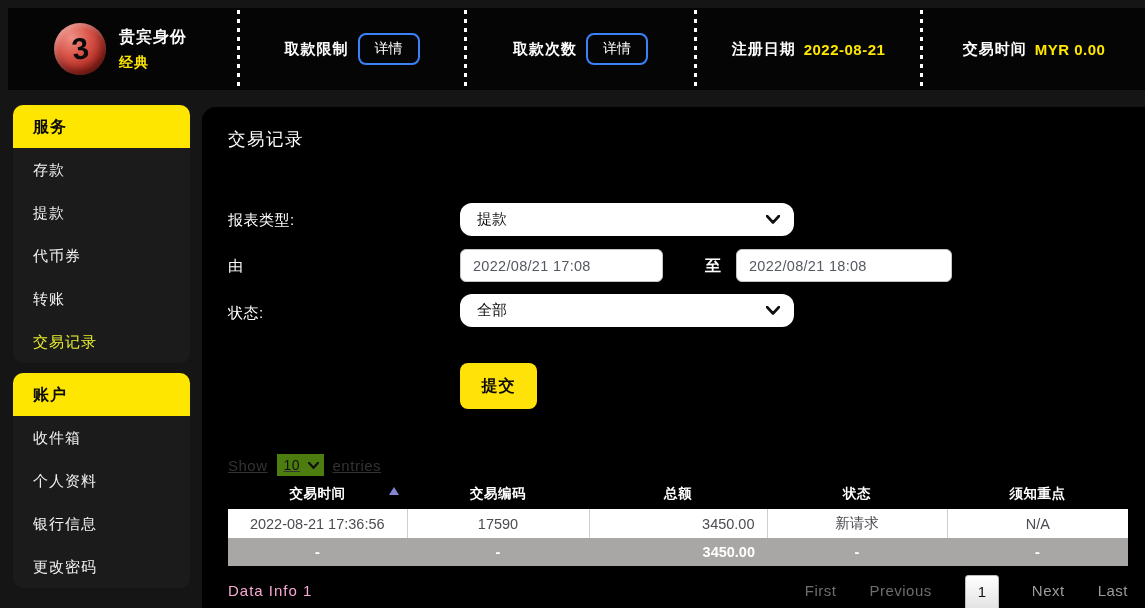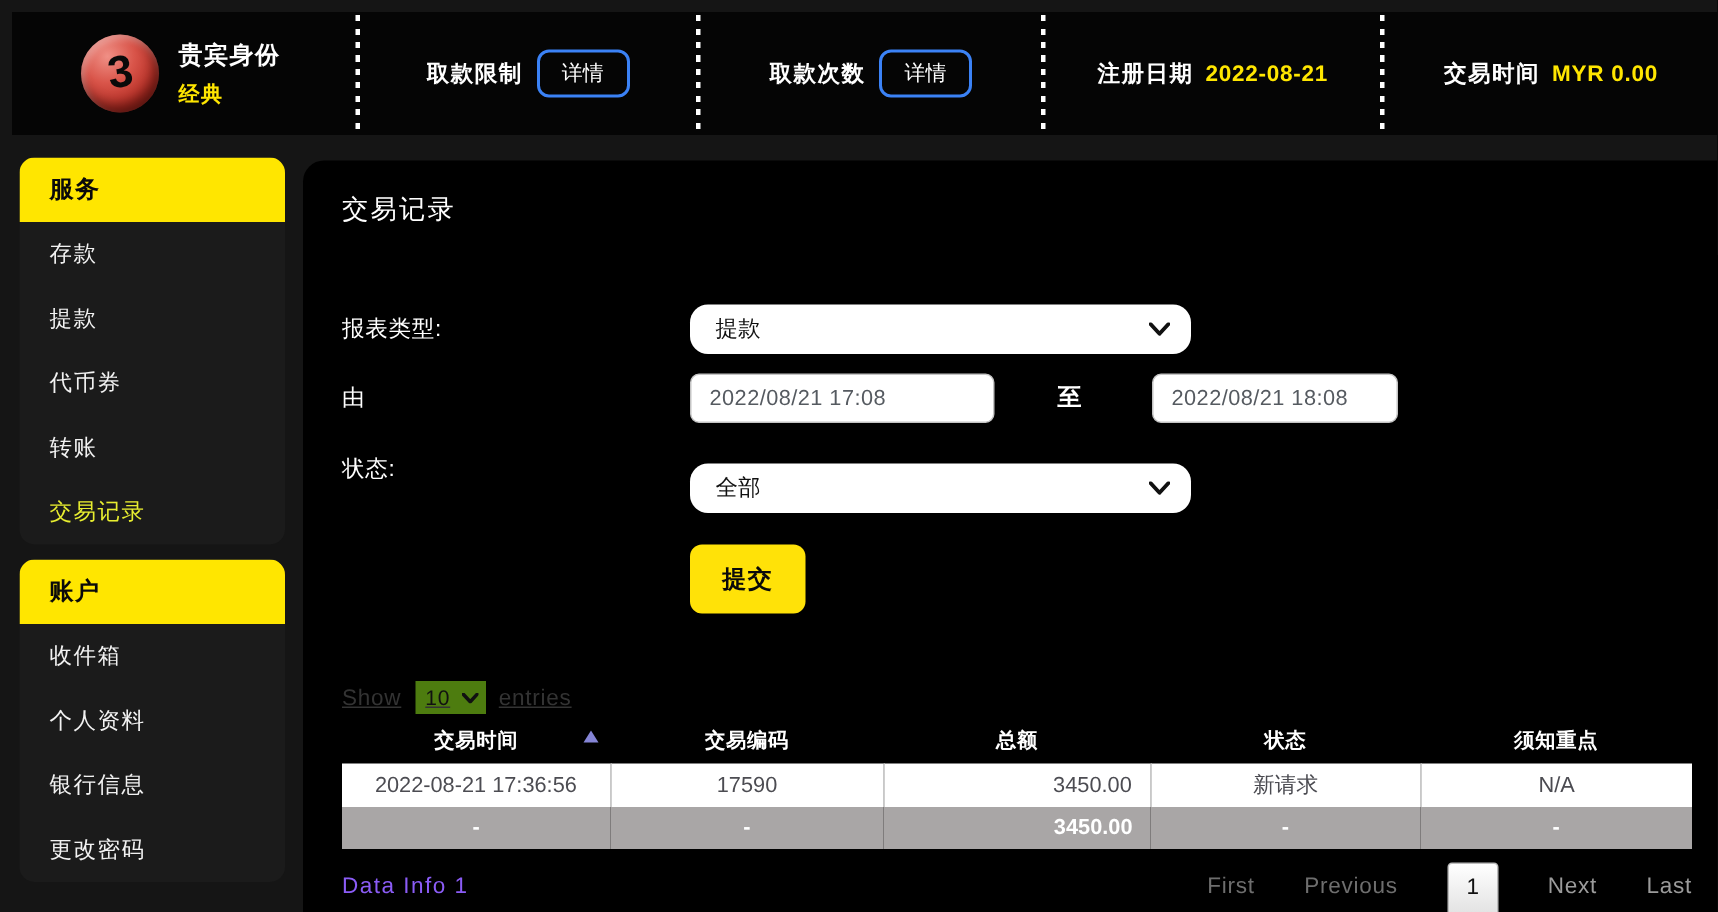--- a/index.html
+++ b/index.html
@@ -72,21 +72,21 @@
   tr.foot-row td { background:#a9a6a6; color:#ffffff; height:28px; font-weight:bold; }
   .c { text-align:center; }
   .r { text-align:right; padding-right:12px; }
   .sort-arrow { position:absolute; right:8px; top:9px; width:0; height:0;
                 border-left:5px solid transparent; border-right:5px solid transparent;
                 border-bottom:8px solid #8585d6; }
 
   
   .bottom-bar { position:absolute; left:26px; top:468px; width:900px; display:flex;
                 justify-content:space-between; align-items:flex-start; }
-  .data-info { color:#8b5cf6; font-size:15px; letter-spacing:1px; margin-top:7px; }
+  .data-info { color:#f9a8d4; font-size:15px; letter-spacing:1px; margin-top:7px; }
   .pager { display:flex; align-items:flex-start; gap:33px; }
   .pg { font-size:15px; letter-spacing:.5px; margin-top:7px; cursor:pointer; }
   .pg.dim { color:#6e6e6e; }
   .pg.lit { color:#9b9b9b; }
   .pg-current { width:34px; height:46px; background:linear-gradient(#ffffff,#d9d9d9);
                 border:1px solid #bdbdbd; border-radius:3px; color:#111111; font-size:15px;
                 text-align:center; padding-top:7px; cursor:pointer; }
 </style>
 </head>
 <body>
@@ -148,24 +148,24 @@
   <div class="select-box" style="top:96px">
     <span class="val">提款</span>
     <svg class="chev" viewBox="0 0 14 9">
       <polyline points="1,1 7,7.5 13,1" fill="none" stroke="#111" stroke-width="2.6" stroke-linecap="round" stroke-linejoin="round"></polyline>
     </svg>
   </div>
 
   <div class="flabel" style="top:142px">由</div>
   <input class="dinput" style="left: 258px; top: 142px; width: 203px;" value="2022/08/21 17:08">
   <div class="to-label" style="top:142px">至</div>
-  <input class="dinput" style="left: 566px; top: 142px; width: 164px;" value="2022/08/21 18:08">
+  <input class="dinput" style="left: 534px; top: 142px; width: 216px;" value="2022/08/21 18:08">
 
   <div class="flabel" style="top:189px">状态:</div>
-  <div class="select-box" style="top:202px">
+  <div class="select-box" style="top:187px">
     <span class="val">全部</span>
     <svg class="chev" viewBox="0 0 14 9">
       <polyline points="1,1 7,7.5 13,1" fill="none" stroke="#111" stroke-width="2.6" stroke-linecap="round" stroke-linejoin="round"></polyline>
     </svg>
   </div>
 
   <button class="submit-btn">提交</button>
 
   <div class="show-line">
     <span>Show</span>

